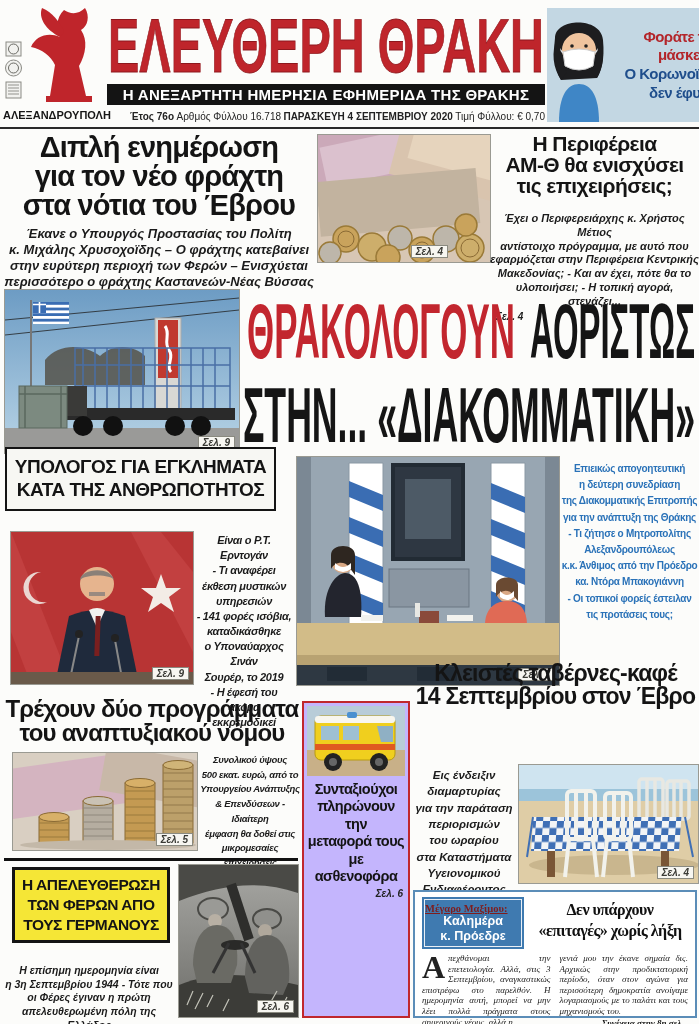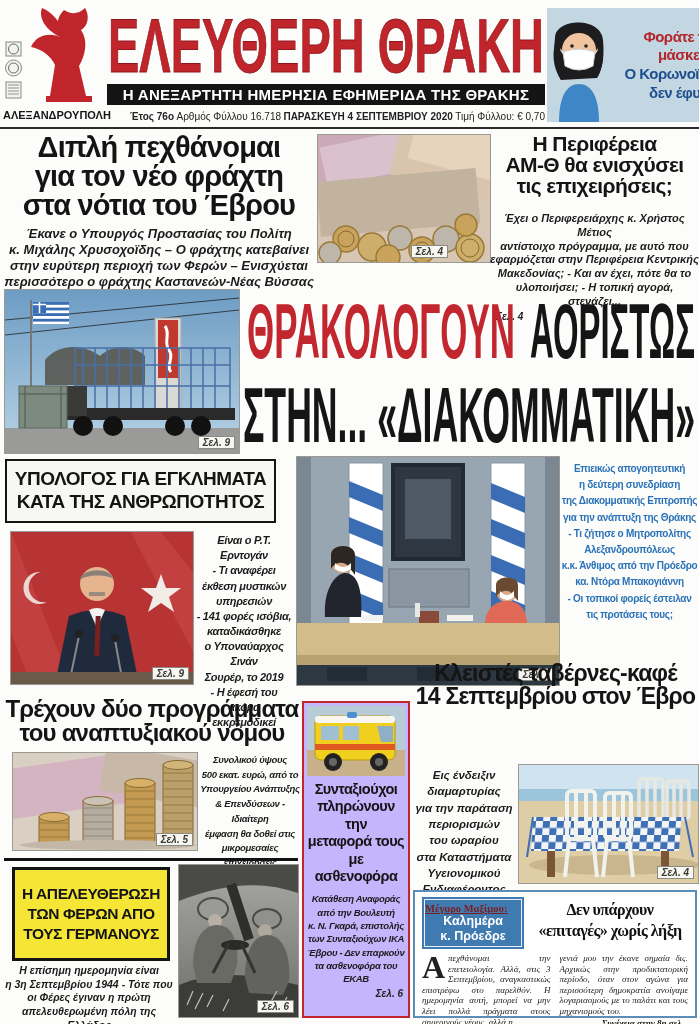--- a/index.html
+++ b/index.html
@@ -94,21 +94,21 @@
       <div class="mask-red pl">Φοράτε τις
 μάσκες -</div>
       <div class="mask-blue pl">Ο Κορωνοϊός
 δεν έφυγε</div>
     </div>
   </div>
 
   <div class="abs rule" style="left:0;top:127px;width:699px;height:2px;"></div>
 
   <div class="abs c" style="left:4px;top:133px;width:310px;">
-    <div class="hl pl" style="font-size:29px;">Διπλή πεχθάνομαι
+    <div class="hl pl" style="font-size:29px;">Διπλή ενημέρωση
 για τον νέο φράχτη
 στα νότια του Έβρου</div>
     <div class="sub pl" style="font-size:13px;line-height:1.22;margin-top:6px;">Έκανε ο Υπουργός Προστασίας του Πολίτη
 κ. Μιχάλης Χρυσοχοϊδης – Ο φράχτης κατεβαίνει
 στην ευρύτερη περιοχή των Φερών – Ενισχύεται
 περισσότερο ο φράχτης Καστανεών-Νέας Βύσσας</div>
   </div>
 
   <div class="photo" style="left:317px;top:134px;width:172px;height:127px;">
     <svg width="172" height="127" viewBox="0 0 172 127">
@@ -194,21 +194,21 @@
   </div>
 
   <svg class="abs" style="left:240px;top:292px;" width="459" height="158" viewBox="0 0 459 158">
     <g font-family="Liberation Sans, sans-serif" font-weight="bold">
       <text x="7" y="66" font-size="78" fill="#c2262e" textLength="268" lengthAdjust="spacingAndGlyphs">ΘΡΑΚΟΛΟΓΟΥΝ</text>
       <text x="290" y="66" font-size="78" fill="#151515" textLength="165" lengthAdjust="spacingAndGlyphs">ΑΟΡΙΣΤΩΣ</text>
       <text x="229" y="150" text-anchor="middle" font-size="78" fill="#151515" textLength="452" lengthAdjust="spacingAndGlyphs">ΣΤΗΝ... «ΔΙΑΚΟΜΜΑΤΙΚΗ»</text>
     </g>
   </svg>
 
-  <div class="abs erdogan-box c" style="left:5px;top:459px;width:271px;height:64px;box-sizing:border-box;">
+  <div class="abs erdogan-box c" style="left:5px;top:447px;width:271px;height:64px;box-sizing:border-box;">
     <div class="hl pl" style="font-size:19px;line-height:1.2;letter-spacing:-0.5px;">ΥΠΟΛΟΓΟΣ ΓΙΑ ΕΓΚΛΗΜΑΤΑ
 ΚΑΤΑ ΤΗΣ ΑΝΘΡΩΠΟΤΗΤΟΣ</div>
   </div>
 
   <div class="photo" style="left:10px;top:531px;width:182px;height:152px;">
     <svg width="182" height="152" viewBox="0 0 182 152">
       <rect width="182" height="152" fill="#b83434"></rect>
       <path d="M0,0 L60,152 L20,152 L0,100 Z" fill="#c24040"></path>
       <path d="M120,0 L182,120 L182,40 L150,0 Z" fill="#c24040"></path>
       <path d="M30,40 a16,16 0 1,0 6,30 a12,12 0 1,1 -6,-30" fill="#efe8e2" opacity="0.9"></path>
@@ -321,21 +321,21 @@
 
   <div class="abs c sub pl" style="left:200px;top:753px;width:100px;font-size:9.5px;line-height:1.55;letter-spacing:-0.3px;">Συνολικού ύψους
 500 εκατ. ευρώ, από το
 Υπουργείου Ανάπτυξης
 &amp; Επενδύσεων - Ιδιαίτερη
 έμφαση θα δοθεί στις
 μικρομεσαίες επιχειρήσεις</div>
 
   <div class="abs rule" style="left:4px;top:858px;width:294px;height:3px;background:#111;"></div>
 
-  <div class="abs yellow-box c" style="left:12px;top:867px;width:158px;height:94px;box-sizing:border-box;">
+  <div class="abs yellow-box c" style="left:12px;top:867px;width:158px;height:76px;box-sizing:border-box;">
     <div class="hl pl" style="font-size:15.5px;line-height:1.3;letter-spacing:-0.4px;">Η ΑΠΕΛΕΥΘΕΡΩΣΗ
 ΤΩΝ ΦΕΡΩΝ ΑΠΟ
 ΤΟΥΣ ΓΕΡΜΑΝΟΥΣ</div>
   </div>
   <div class="abs c sub pl" style="left:0;top:964px;width:178px;font-size:10.5px;line-height:1.3;">Η επίσημη ημερομηνία είναι
 η 3η Σεπτεμβρίου 1944 - Τότε που
 οι Φέρες έγιναν η πρώτη
 απελευθερωμένη πόλη της Ελλάδος</div>
 
   <div class="photo" style="left:178px;top:864px;width:119px;height:152px;">
@@ -379,26 +379,20 @@
       <rect x="8" y="38" width="80" height="6" fill="#e05a20"></rect>
       <circle cx="26" cy="56" r="9" fill="#222"></circle>
         <circle cx="26" cy="56" r="4" fill="#666"></circle>
       <circle cx="72" cy="56" r="9" fill="#222"></circle>
         <circle cx="72" cy="56" r="4" fill="#666"></circle>
     </svg>
     <div class="hl pl c" style="font-size:14.5px;line-height:1.2;letter-spacing:-0.5px;margin-top:5px;">Συνταξιούχοι
 πληρώνουν την
 μεταφορά τους
 με ασθενοφόρα</div>
-    <div class="sub pl c" style="font-size:9.5px;line-height:1.4;letter-spacing:-0.3px;margin-top:7px;">Κατάθεση Αναφοράς
-από την Βουλευτή
-κ. Ν. Γκαρά, επιστολής
-των Συνταξιούχων ΙΚΑ
-Έβρου - Δεν επαρκούν
-τα ασθενοφόρα του ΕΚΑΒ</div>
     <div class="pg-plain" style="text-align:right;margin-top:3px;padding-right:2px;">Σελ. 6</div>
   </div>
 
   <div class="abs c" style="left:412px;top:662px;width:287px;">
     <div class="hl pl" style="font-size:23px;">Κλειστές ταβέρνες-καφέ
 14 Σεπτεμβρίου στον Έβρο</div>
   </div>
   <div class="abs c sub pl" style="left:413px;top:767px;width:102px;font-size:11.5px;line-height:1.42;">Εις ένδειξιν
 διαμαρτυρίας
 για την παράταση

